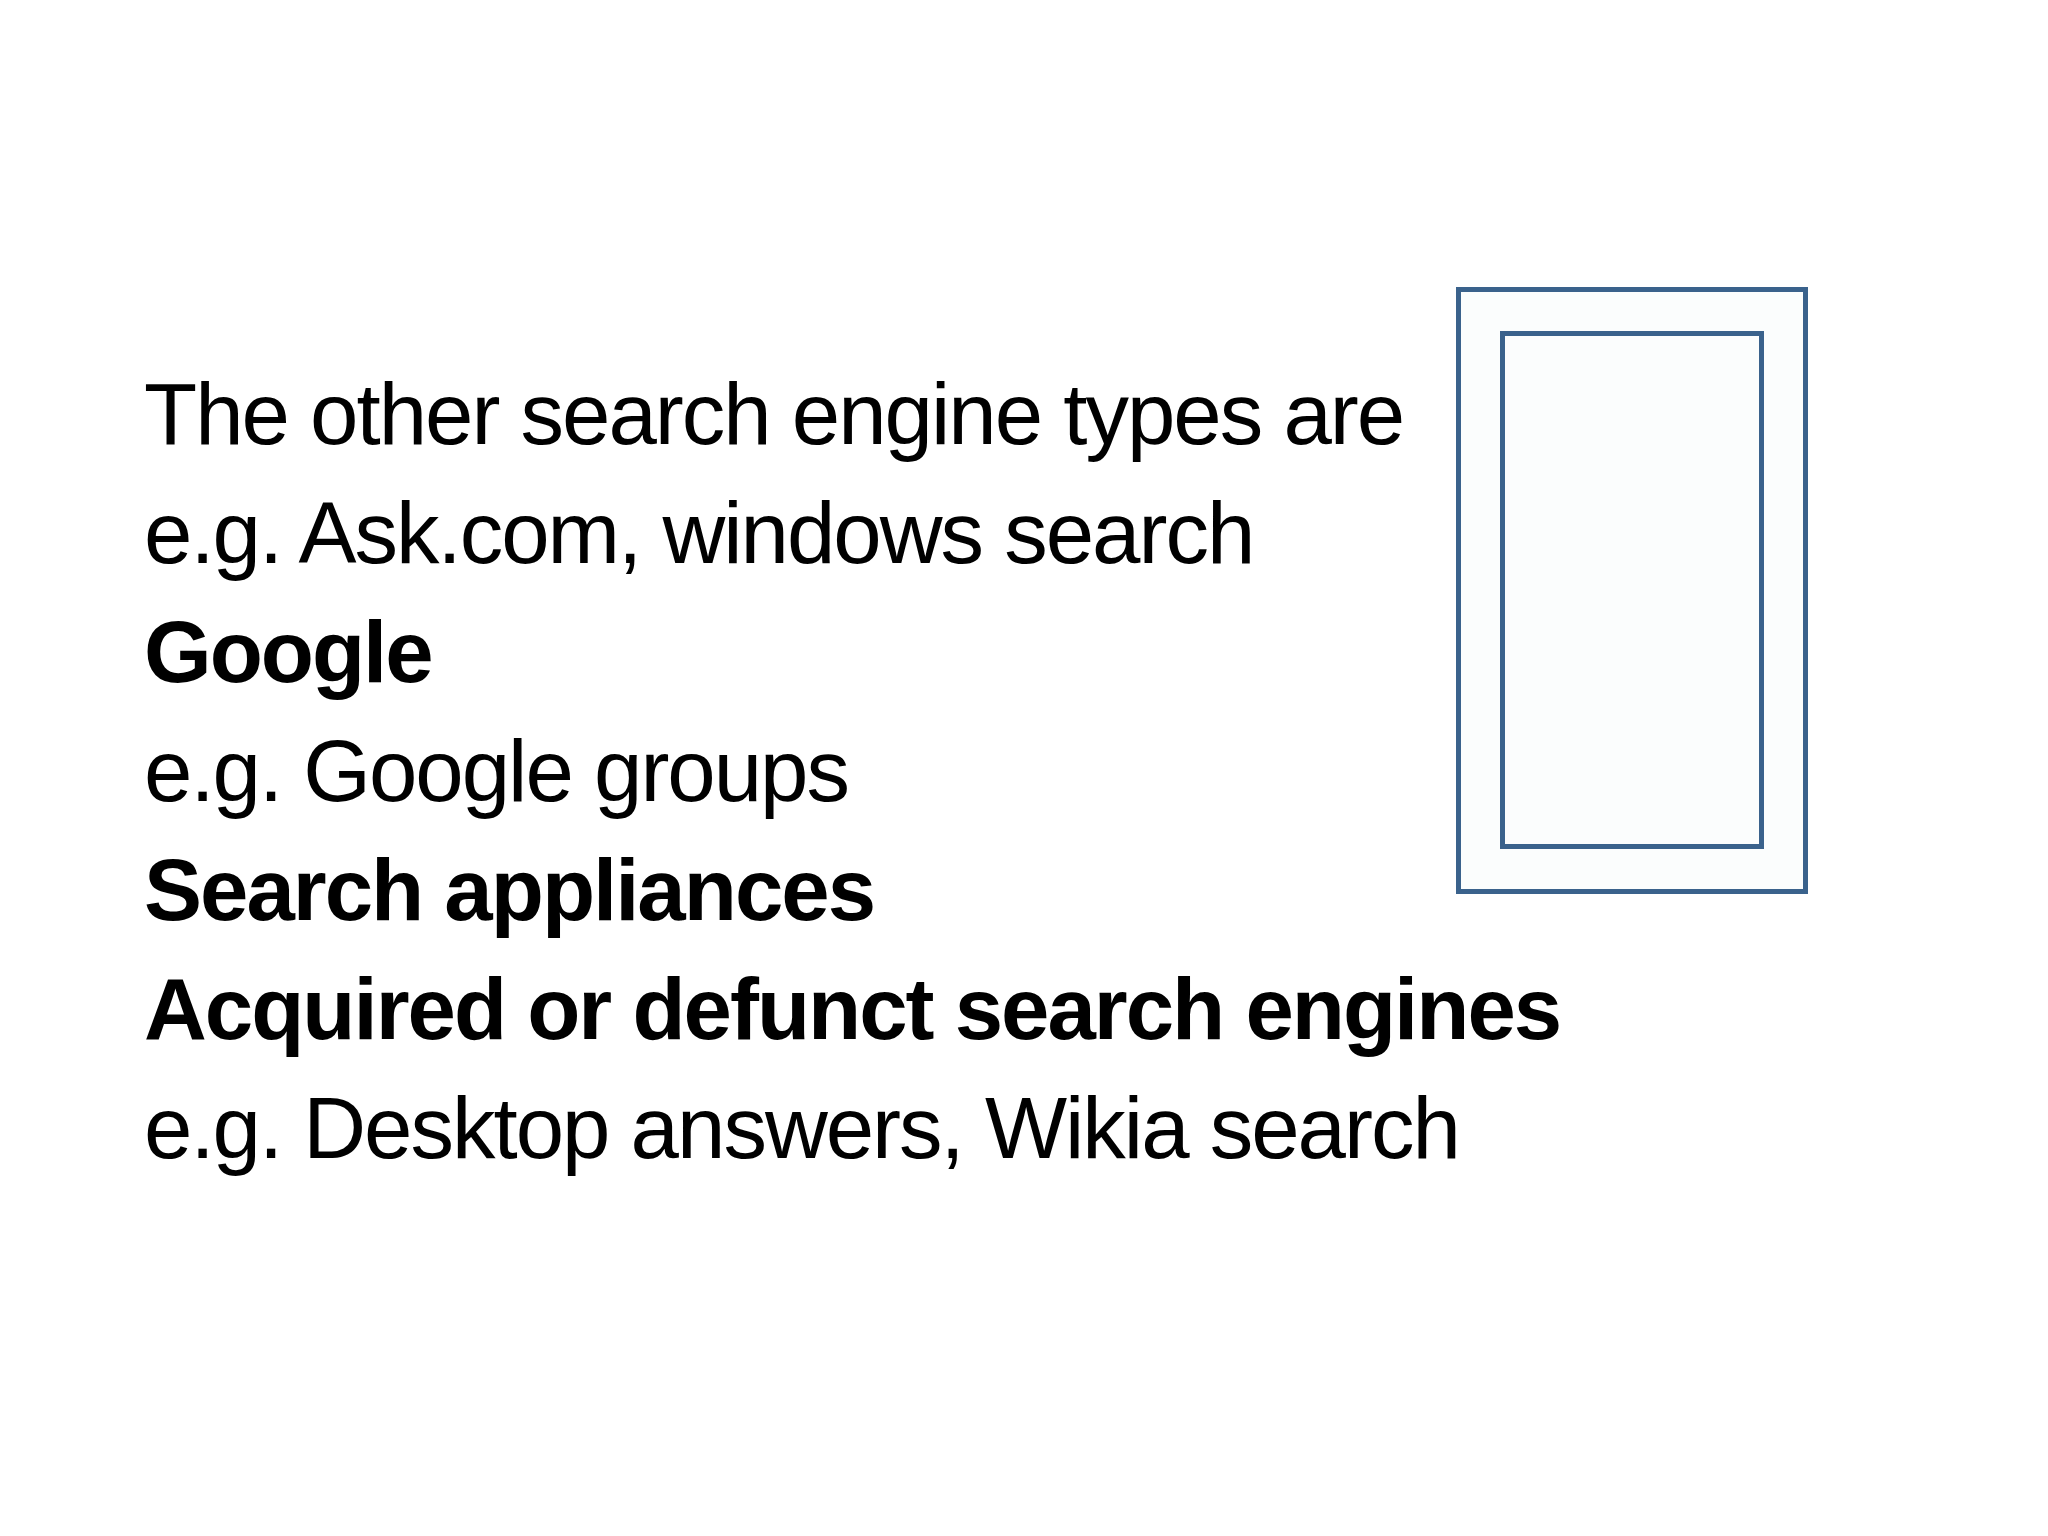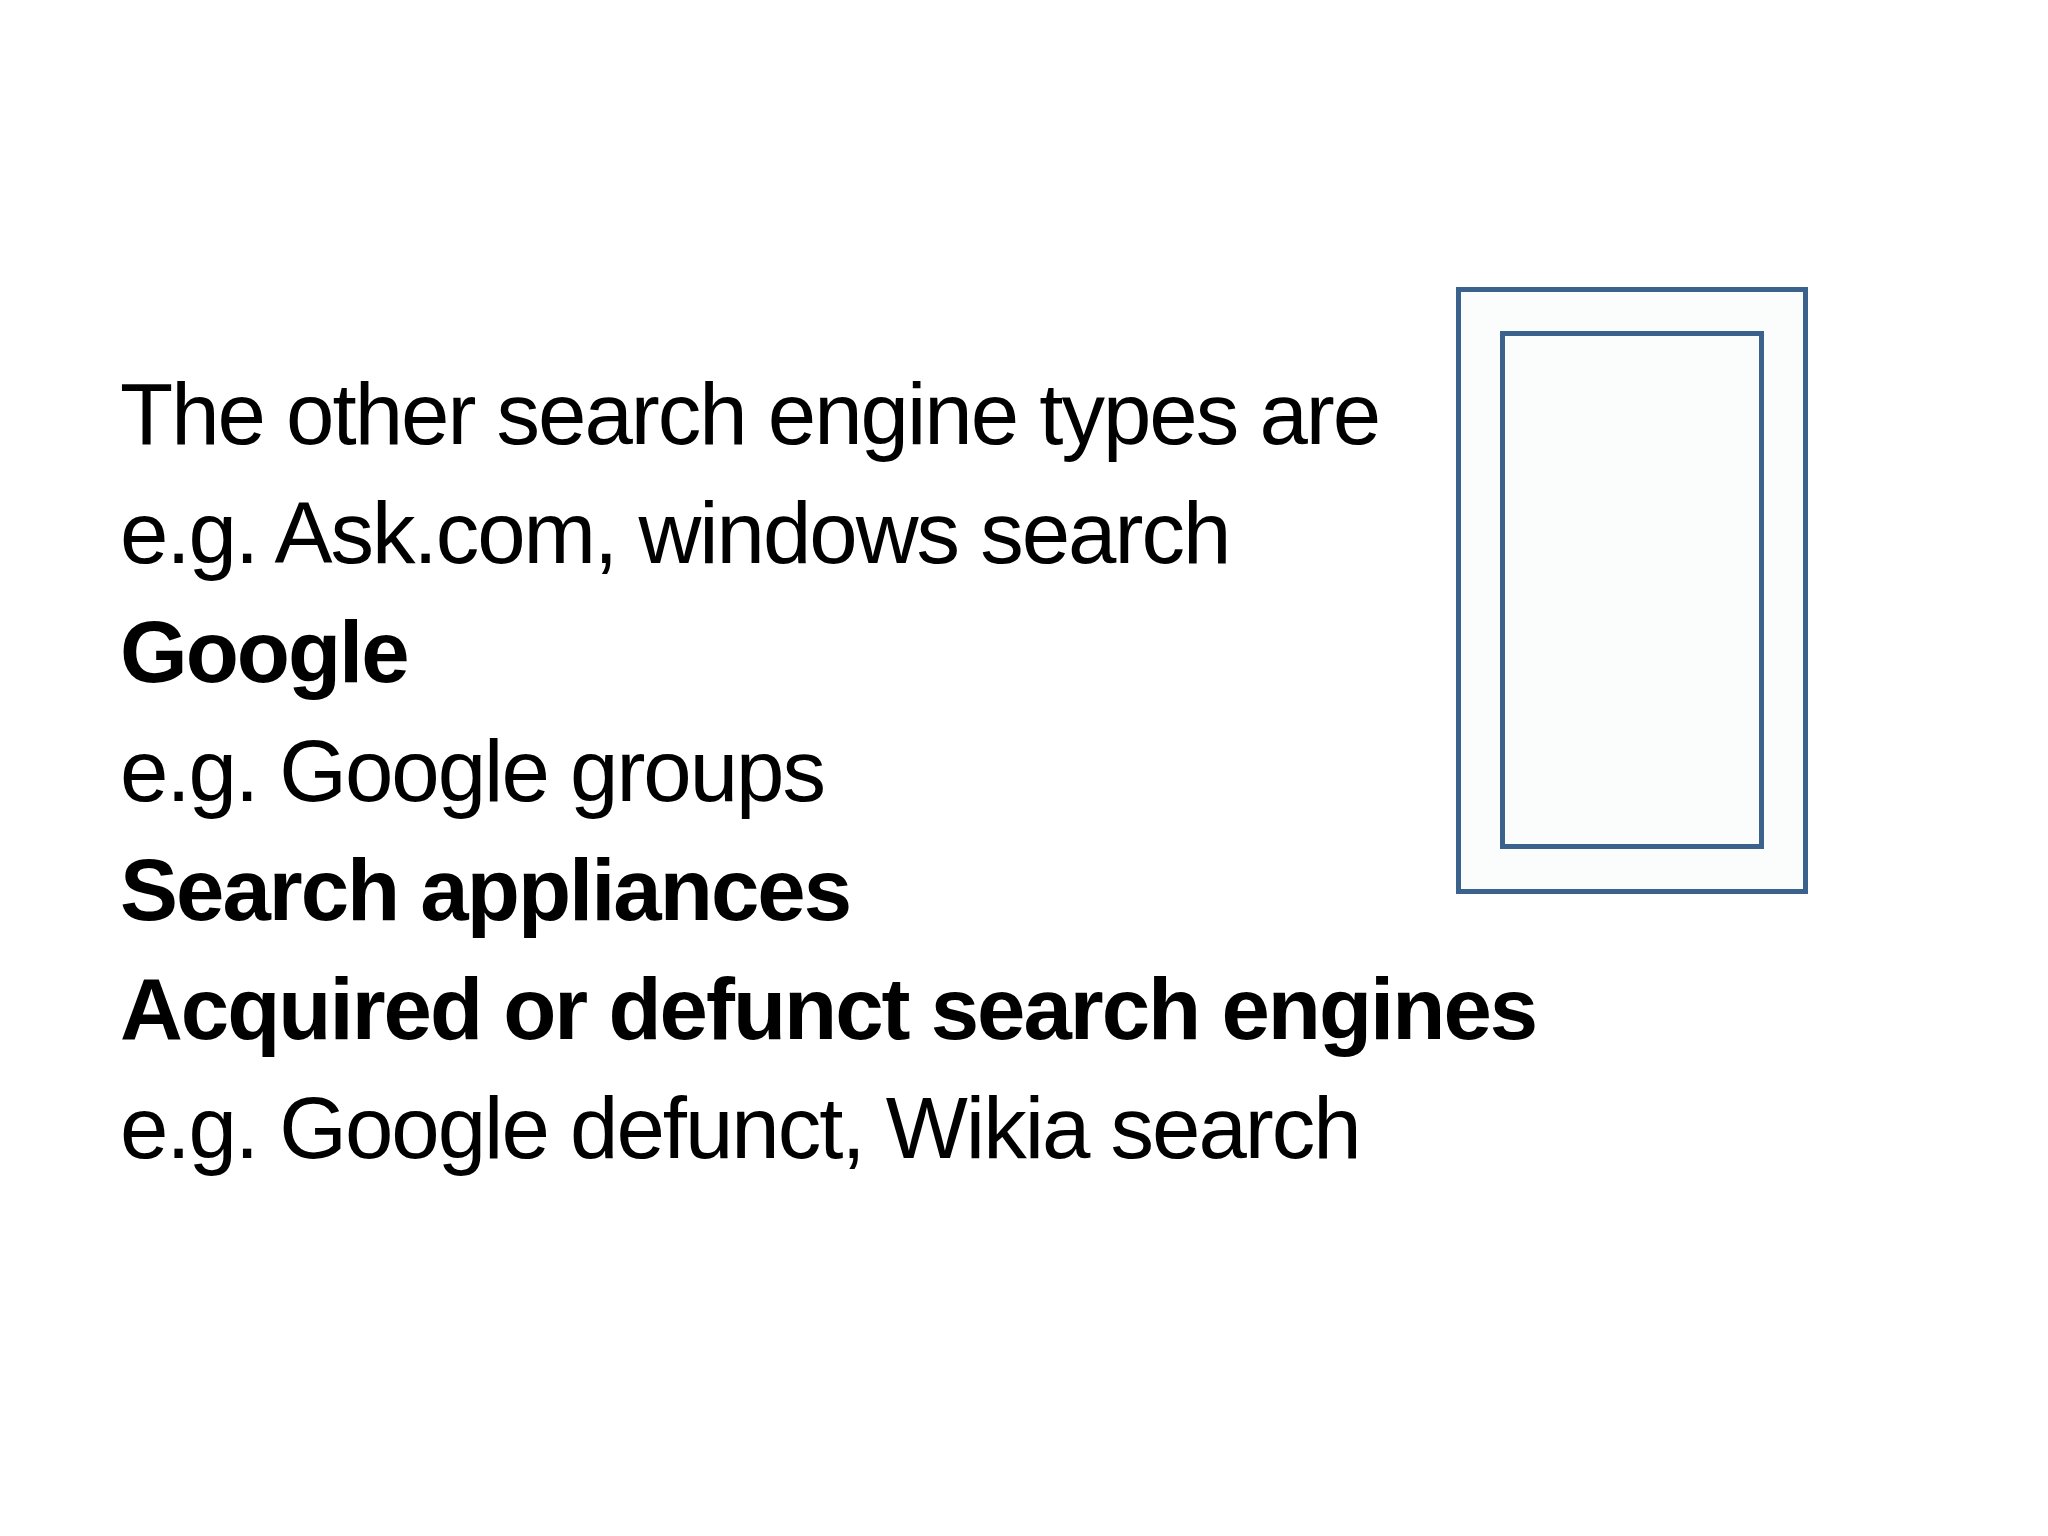--- a/index.html
+++ b/index.html
@@ -21,20 +21,21 @@
     top: 354px;
     width: 1460px;
     font-size: 87px;
     line-height: 119px;
     letter-spacing: -2px;
     color: var(--text-color, #000000);
     white-space: nowrap;
   }
   .text-line {
     font-weight: 400;
+    margin-left: 24px;
   }
   .text-line.bold {
     font-weight: 700;
   }
   .rect-outer {
     position: absolute;
     left: 1456px;
     top: 287px;
     width: 352px;
     height: 607px;
@@ -57,18 +58,18 @@
 <body>
 
 <div class="slide">
   <div class="text-block" id="text-block">
       <div class="text-line">The other search engine types are</div>
       <div class="text-line">e.g. Ask.com, windows search</div>
       <div class="text-line bold">Google</div>
       <div class="text-line">e.g. Google groups</div>
       <div class="text-line bold">Search appliances</div>
       <div class="text-line bold">Acquired or defunct search engines</div>
-      <div class="text-line">e.g. Google defunct, Wikia search</div>
+      <div class="text-line">e.g. Desktop answers, Wikia search</div>
     </div>
 
   <div class="rect-outer"></div>
   <div class="rect-inner"></div>
 </div>
 
 </body></html>

